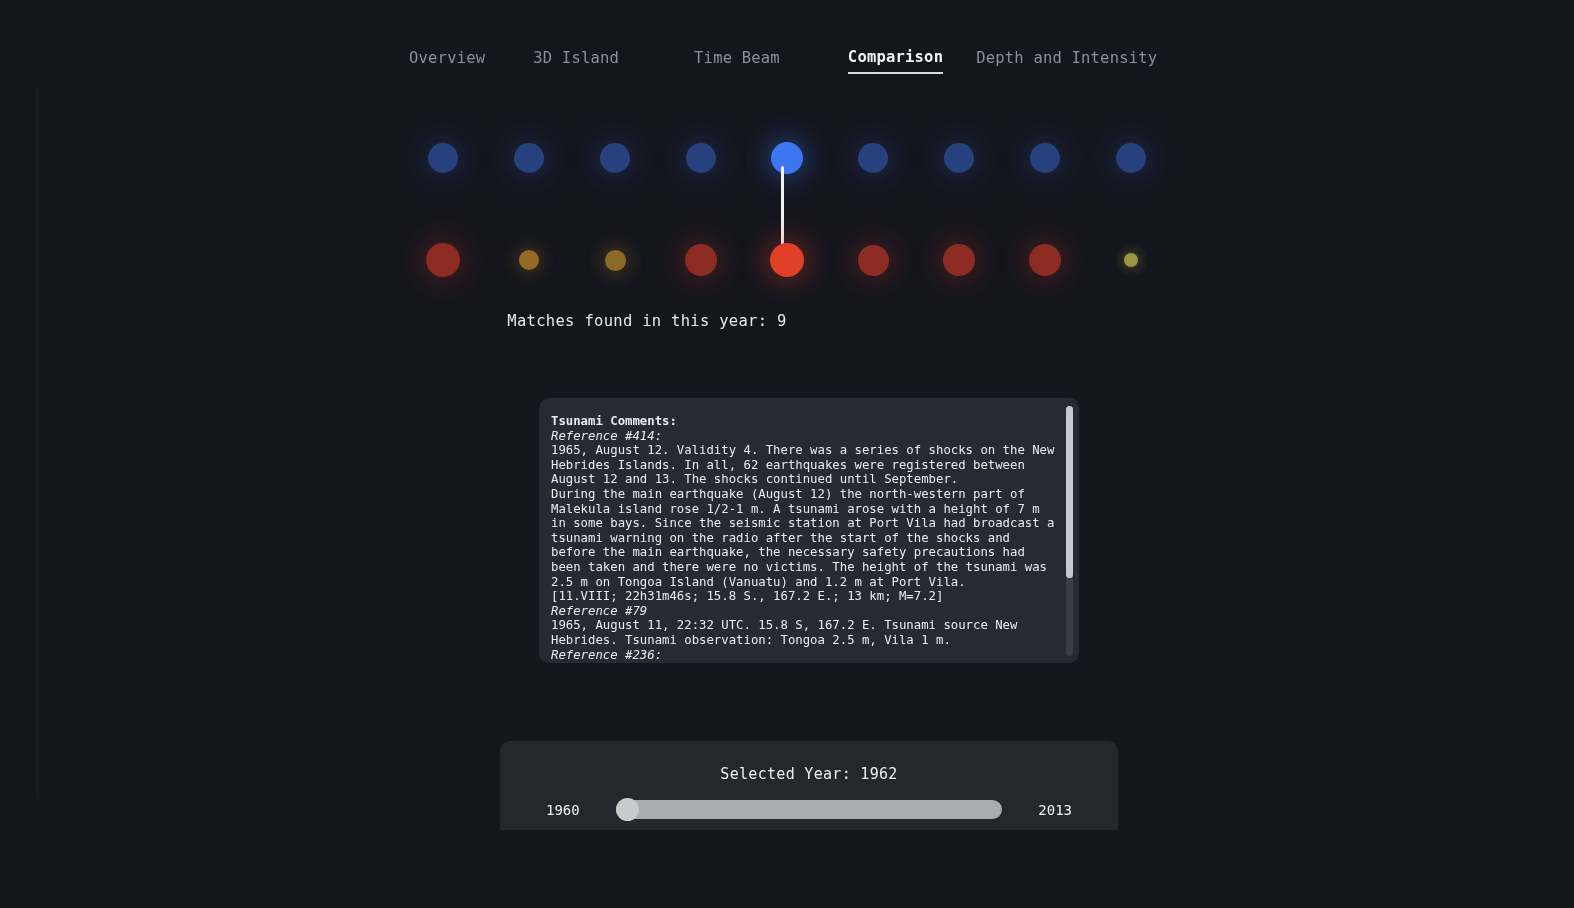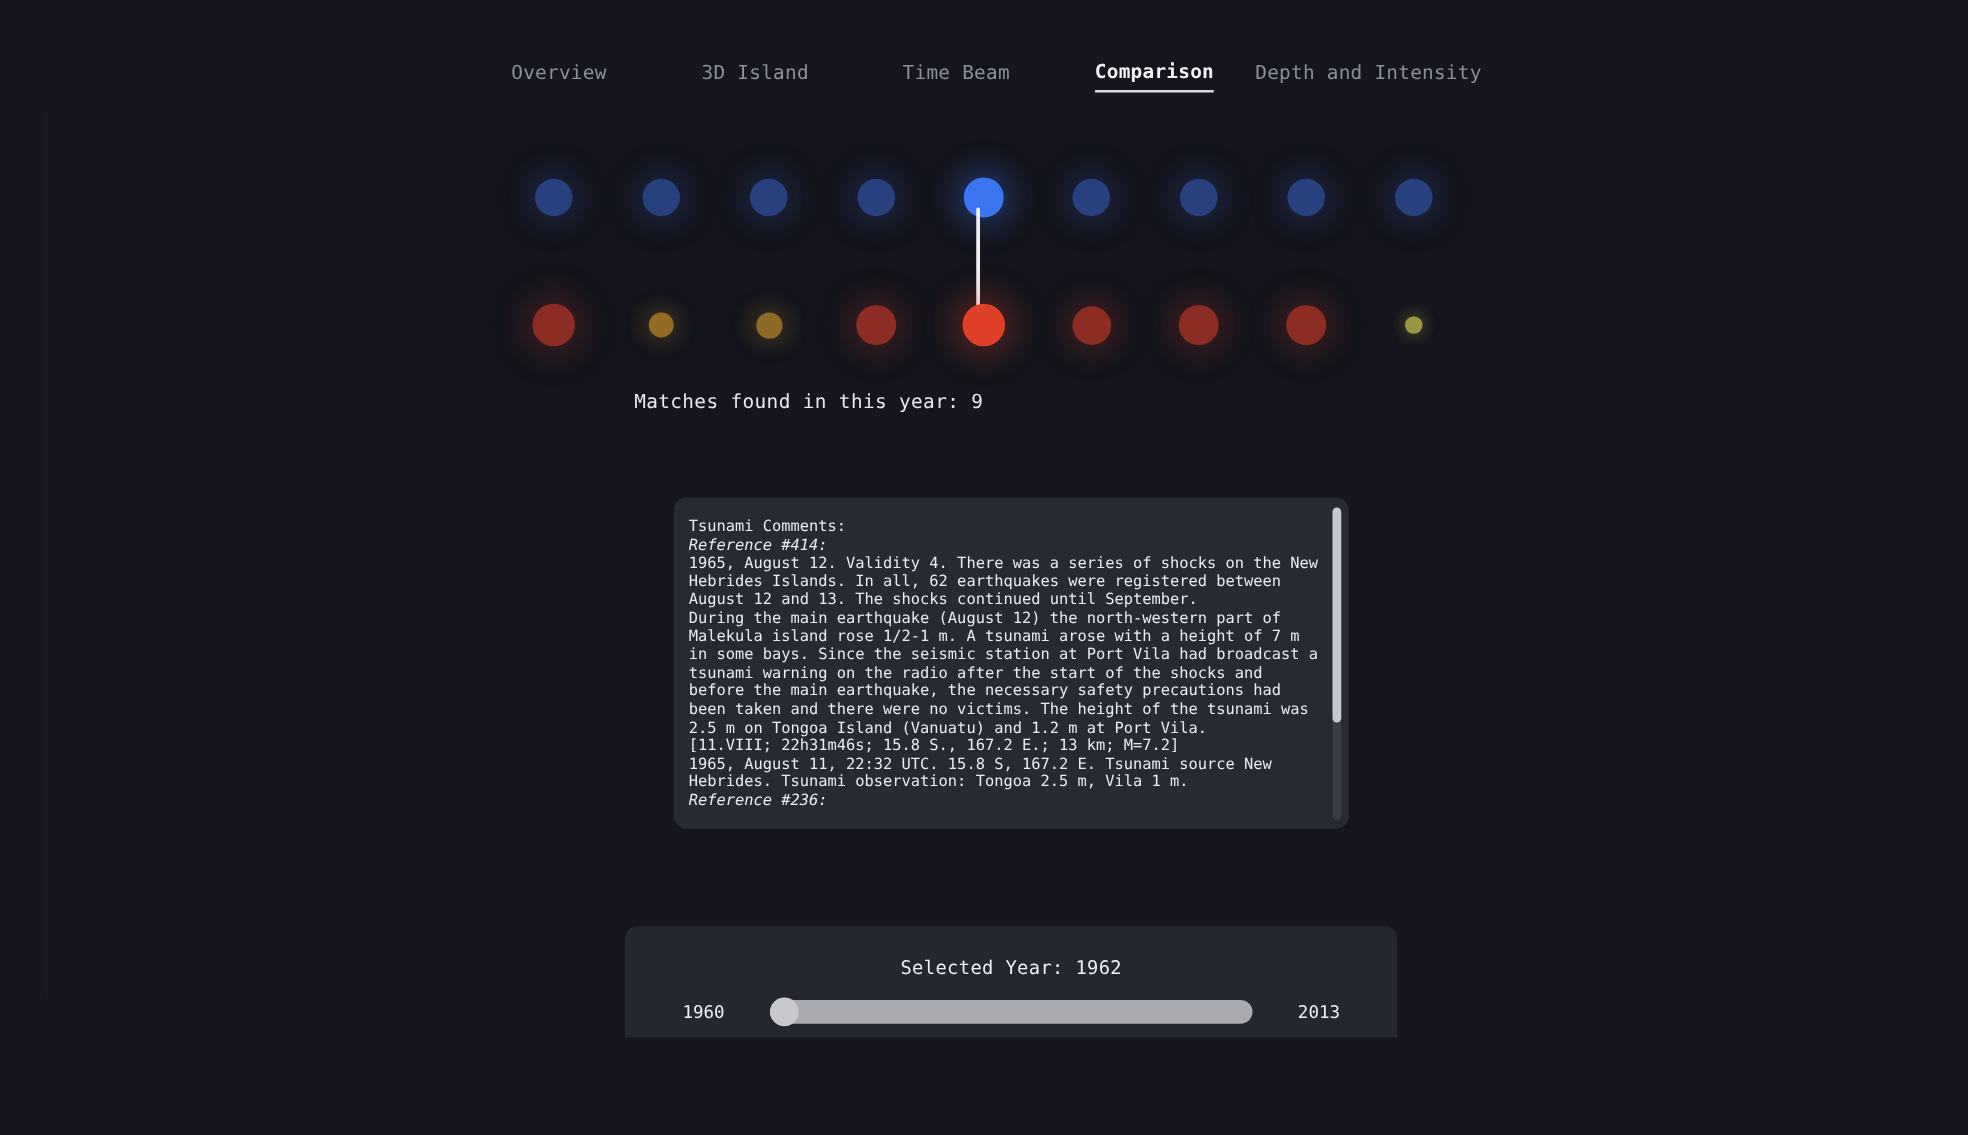--- a/index.html
+++ b/index.html
@@ -25,21 +25,21 @@
   }
   .nav-inner { display:flex; align-items:center; margin-left:409px; }
   .nav-item {
     font-size:15.5px;
     color:#8b8f9c;
     letter-spacing:0.2px;
     padding:0 0 6px 0;
     white-space:nowrap;
     cursor:pointer;
   }
-  .nav-item.spaced-1 { margin-right:76px; }
+  .nav-item.spaced-1 { margin-right:48px; }
   .nav-item.spaced-2 { margin-right:75px; }
   .nav-item.spaced-3 { margin-right:68px; }
   .nav-item.spaced-4 { margin-right:33px; }
   .nav-item.active {
     color:#f2f3f7;
     font-weight:bold;
     border-bottom:2px solid #d8dae2;
   }
 
   
@@ -95,21 +95,21 @@
     width:100%; height:100%;
     overflow:hidden;
   }
   .comments-body {
     font-size:12.3px;
     line-height:14.6px;
     color:#e9ebf0;
     white-space:pre-wrap;
     word-break:normal;
   }
-  .c-title { font-weight:normal; }
+  .c-title { font-weight:bold; }
   .c-ref { font-style:italic; }
   .scrollbar-track {
     position:absolute;
     right:6px; top:8px;
     width:7px; height:250px;
     background:#3a3d47;
     border-radius:4px;
   }
   .scrollbar-thumb {
     position:absolute;
@@ -239,21 +239,21 @@
       </div>
     </div>
 </div>
 
 <div class="matches">Matches found in this year: 9</div>
 
 <div class="comments-panel">
   <div class="comments-scroll">
     <div class="comments-body" id="comments-body"><div class="c-title">Tsunami Comments:</div><div class="c-ref">Reference #414:</div><div>1965, August 12. Validity 4. There was a series of shocks on the New Hebrides Islands. In all, 62 earthquakes were registered between August 12 and 13. The shocks continued until September.
 During the main earthquake (August 12) the north-western part of Malekula island rose 1/2-1 m. A tsunami arose with a height of 7 m in some bays. Since the seismic station at Port Vila had broadcast a tsunami warning on the radio after the start of the shocks and before the main earthquake, the necessary safety precautions had been taken and there were no victims. The height of the tsunami was 2.5 m on Tongoa Island (Vanuatu) and 1.2 m at Port Vila.
-[11.VIII; 22h31m46s; 15.8 S., 167.2 E.; 13 km; M=7.2]</div><div>1965, August 11, 22:32 UTC. 15.8 S, 167.2 E. Tsunami source New Hebrides. Tsunami observation: Tongoa 2.5 m, Vila 1 m.</div><div class="c-ref">Reference #236:</div></div>
+[11.VIII; 22h31m46s; 15.8 S., 167.2 E.; 13 km; M=7.2]</div><div class="c-ref">Reference #79</div><div>1965, August 11, 22:32 UTC. 15.8 S, 167.2 E. Tsunami source New Hebrides. Tsunami observation: Tongoa 2.5 m, Vila 1 m.</div><div class="c-ref">Reference #236:</div></div>
   </div>
   <div class="scrollbar-track">
     <div class="scrollbar-thumb"></div>
   </div>
 </div>
 
 <div class="slider-panel">
   <div class="slider-title">Selected Year: 1962</div>
   <div class="slider-row">
     <div class="slider-bound">1960</div>

